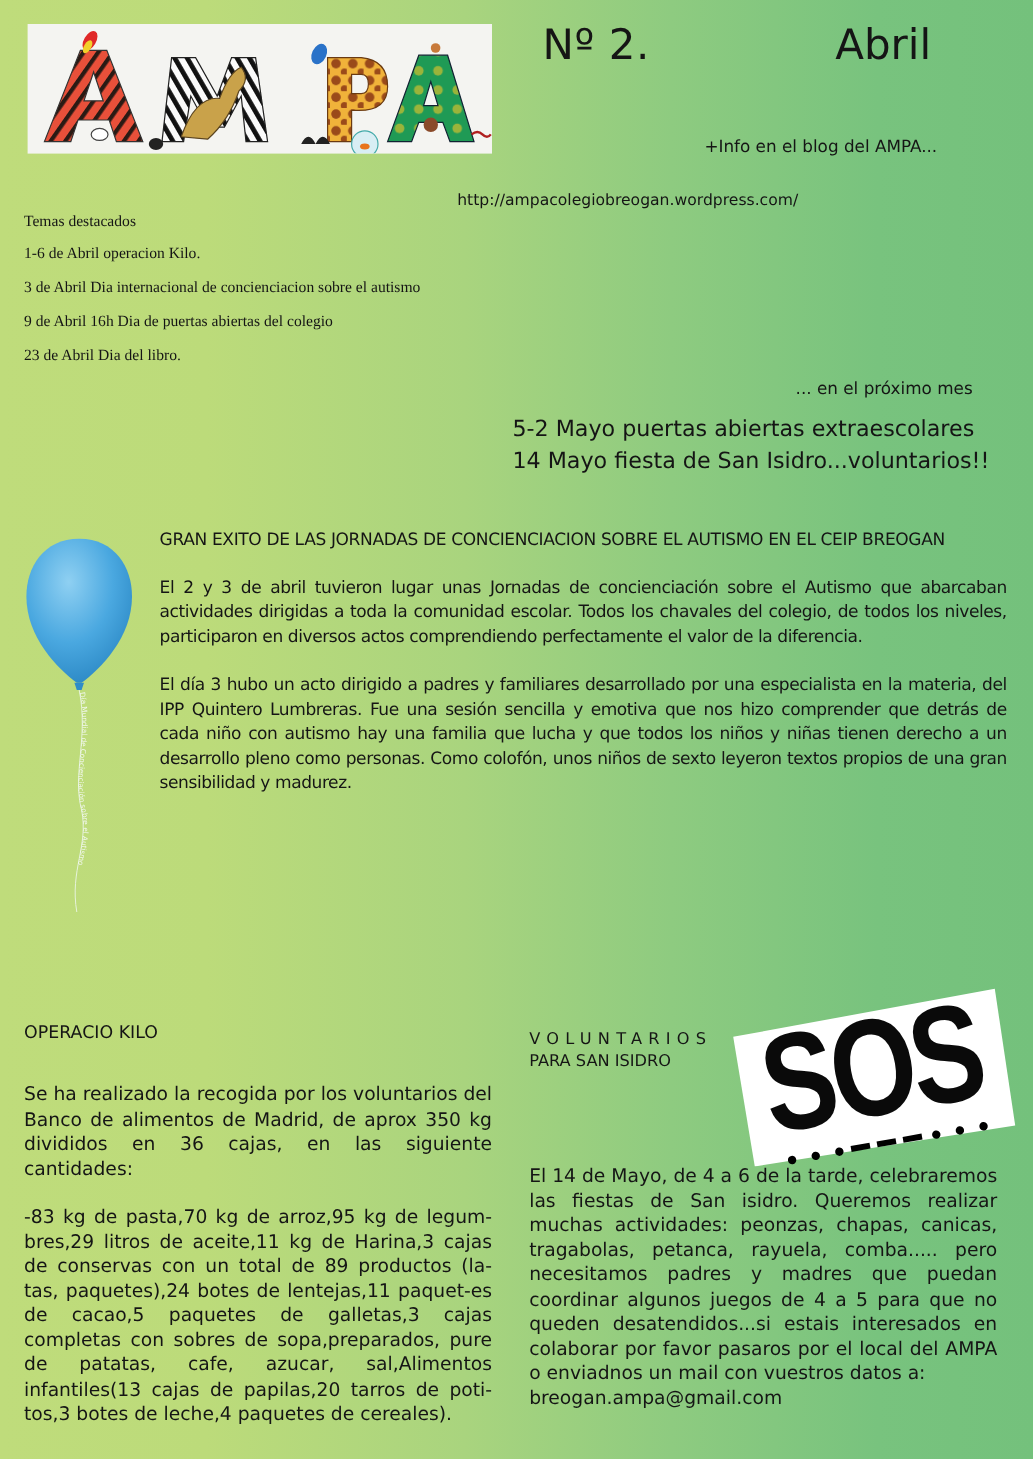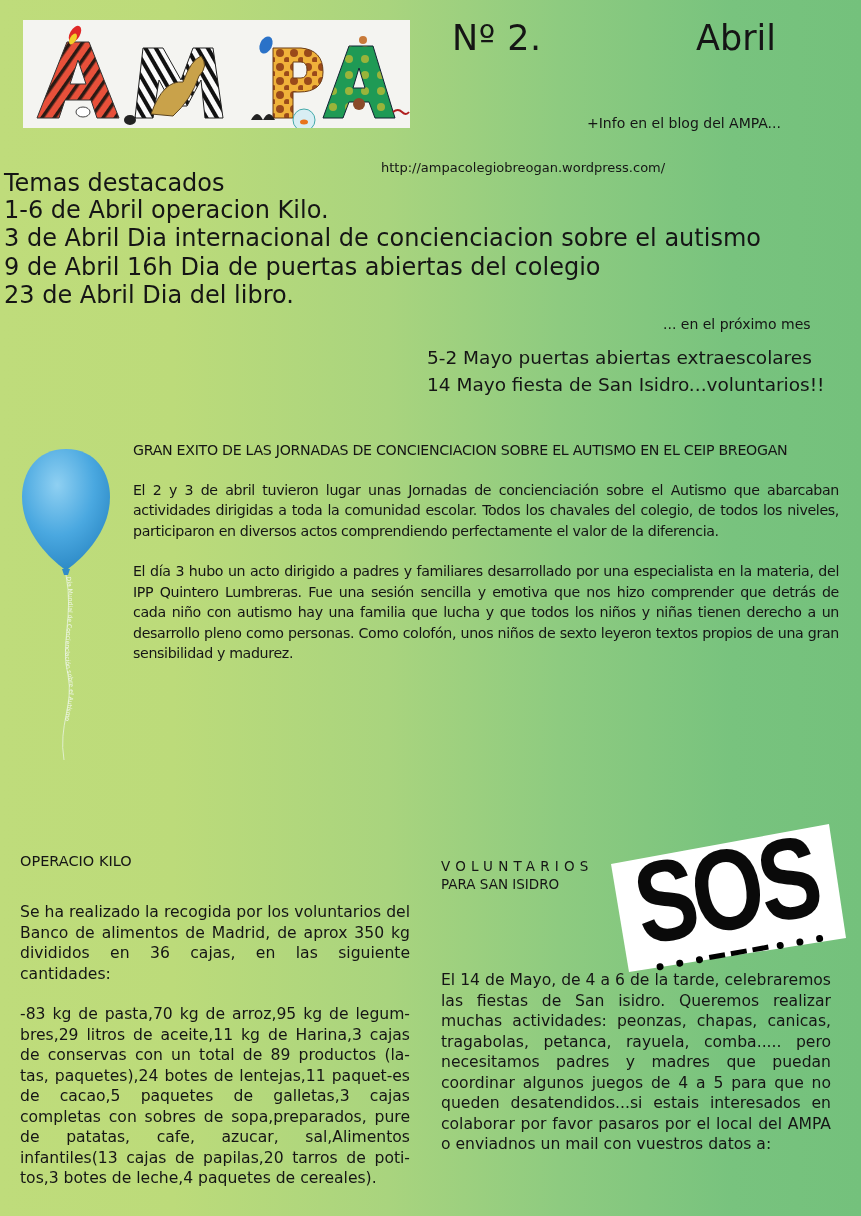--- a/index.html
+++ b/index.html
@@ -10,21 +10,21 @@
     color:#151515;
   }
   .abs { position:absolute; }
   
   .logo { left:23px; top:20px; width:387px; height:108px; background:#f4f4f1; box-sizing:border-box; overflow:hidden; }
   .logo svg { width:100%; height:100%; display:block; }
   .issue { left:452px; top:18px; font-size:35px; letter-spacing:0.5px; }
   .month { left:696px; top:18px; font-size:35px; }
   .blog-note { left:587px; top:115px; font-size:14px; }
   .blog-url { left:381px; top:160px; font-size:13px; }
-  .temas { left:4px; top:170px; font-size:24px; line-height:27px; }
+  .temas { left:20px; top:170px; font-size:13px; line-height:27px;font-family:Liberation Serif, serif; }
   .temas div { white-space:nowrap; }
   .temas .l2 { line-height:29px; }
   .next-label { left:663px; top:316px; font-size:14px;text-align:right; }
   .next-items { left:427px; top:344px; font-size:18.5px; line-height:27px; white-space:nowrap; }
   
   .balloon { left:18px; top:445px; width:100px; height:320px; }
   .article { left:133px; top:440px; width:706px; font-size:14.2px; line-height:20.5px; }
   .article .h { letter-spacing:-0.3px; margin-bottom:19px; }
   .article p { margin:0 0 20px 0; text-align:justify; letter-spacing:-0.35px; }
   .kilo-title { left:20px; top:853px; font-size:14.5px; }
@@ -160,13 +160,14 @@
       <rect x="136" y="129" width="16" height="5" fill="#000"></rect>
       <circle cx="164" cy="132" r="3.5" fill="#000"></circle>
       <circle cx="184" cy="132" r="3.5" fill="#000"></circle>
       <circle cx="204" cy="132" r="3.5" fill="#000"></circle>
     </g>
   </svg>
 </div>
 
 <div class="abs vol-body">
   <div>El 14 de Mayo, de 4 a 6 de la tarde, celebraremos las fiestas de San isidro. Queremos realizar muchas actividades: peonzas, chapas, canicas, tragabolas, petanca, rayuela, comba..... pero necesitamos padres y madres que puedan coordinar algunos juegos de 4 a 5 para que no queden desatendidos...si estais interesados en colaborar por favor pasaros por el local del AMPA o enviadnos un mail con vuestros datos a:</div>
+  <div class="email">breogan.ampa@gmail.com</div>
 </div>
 
 </body></html>

